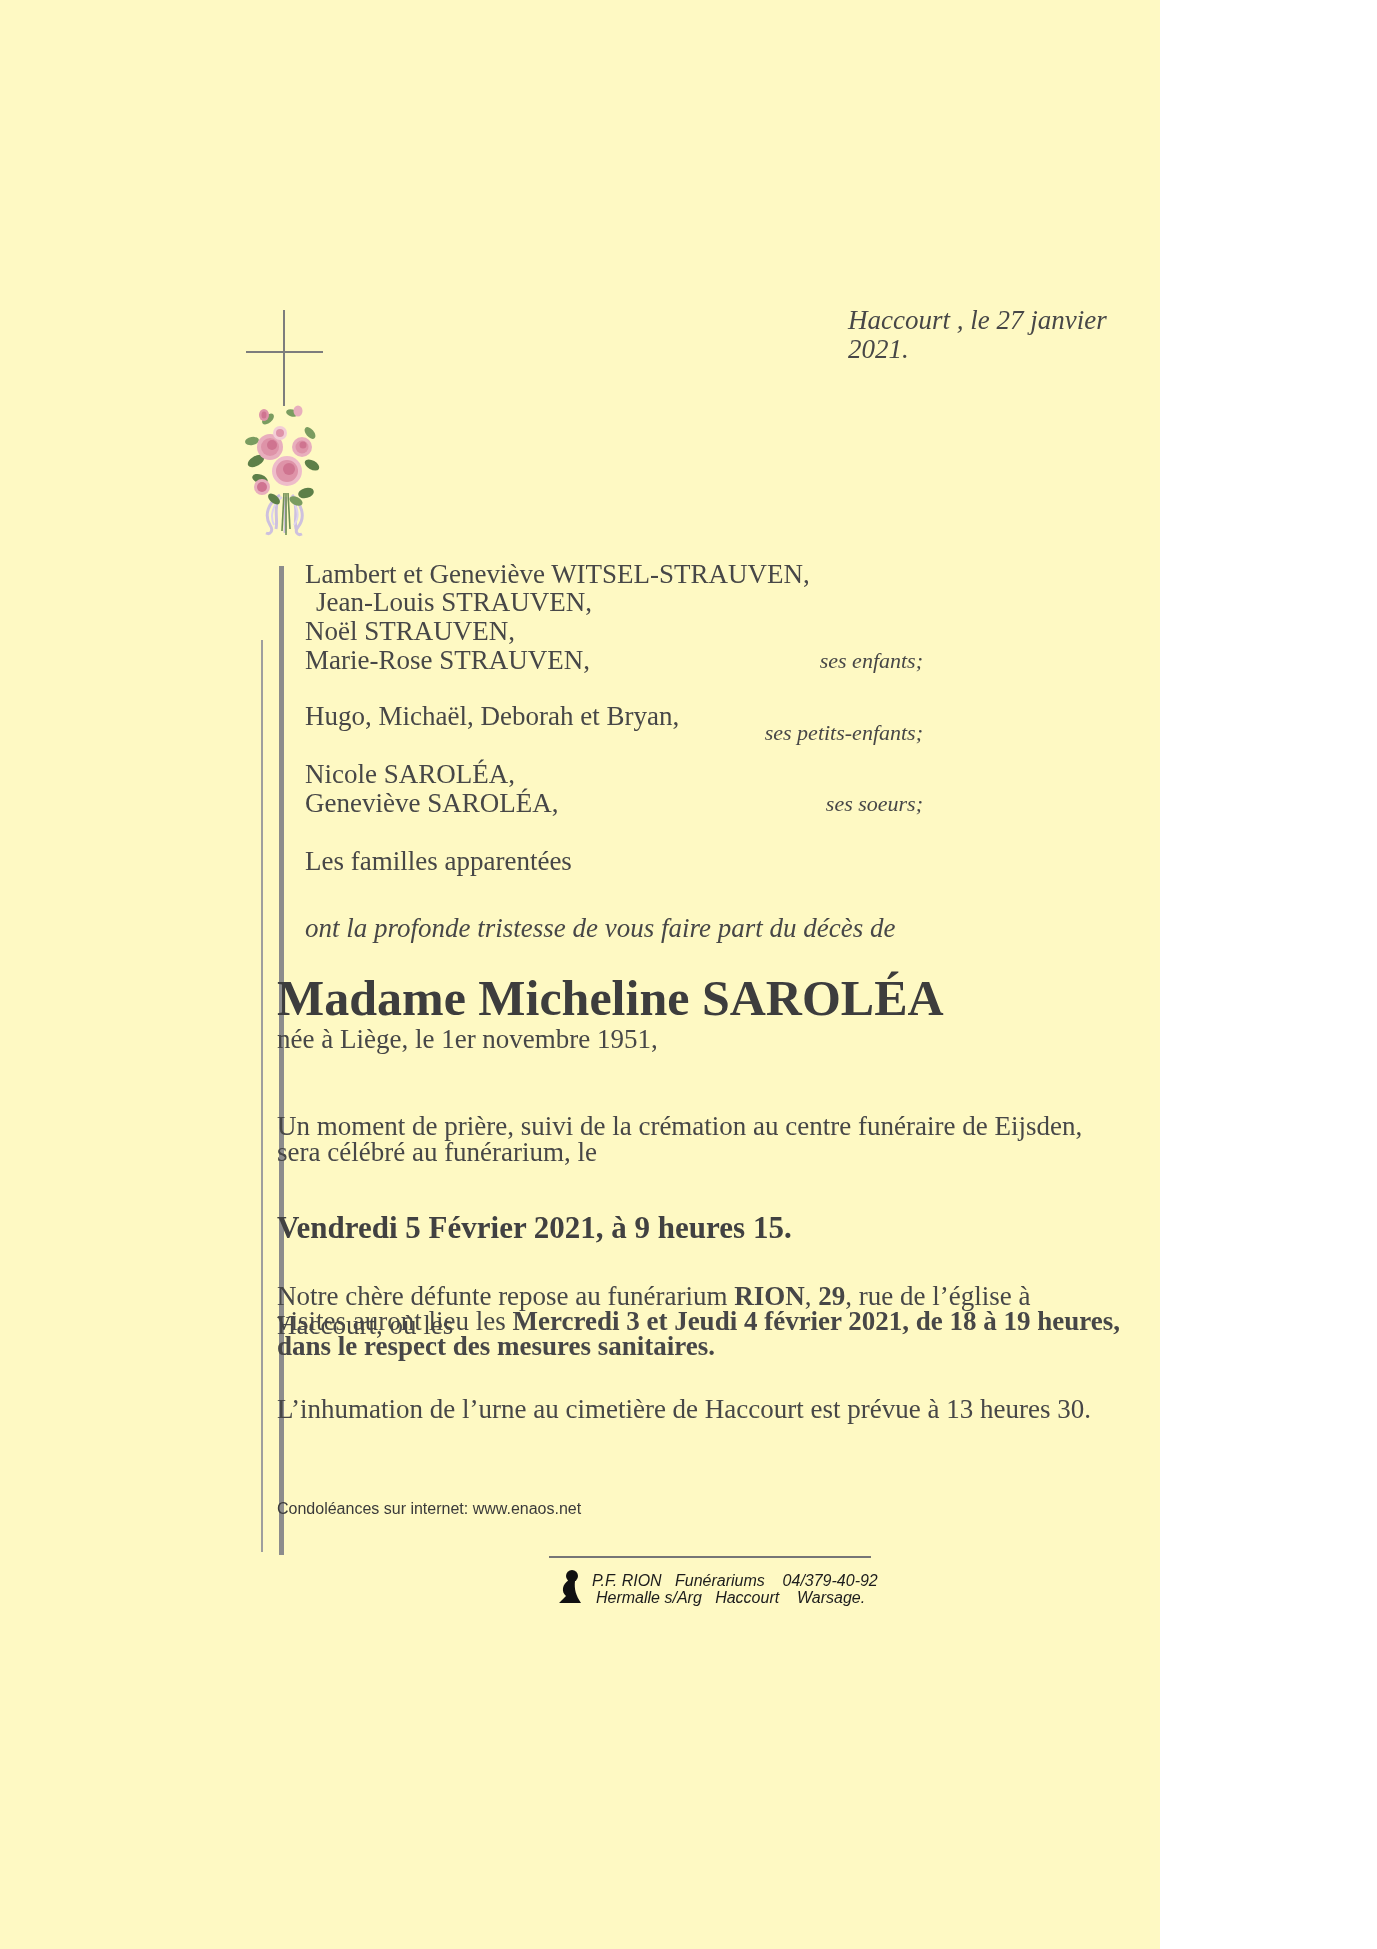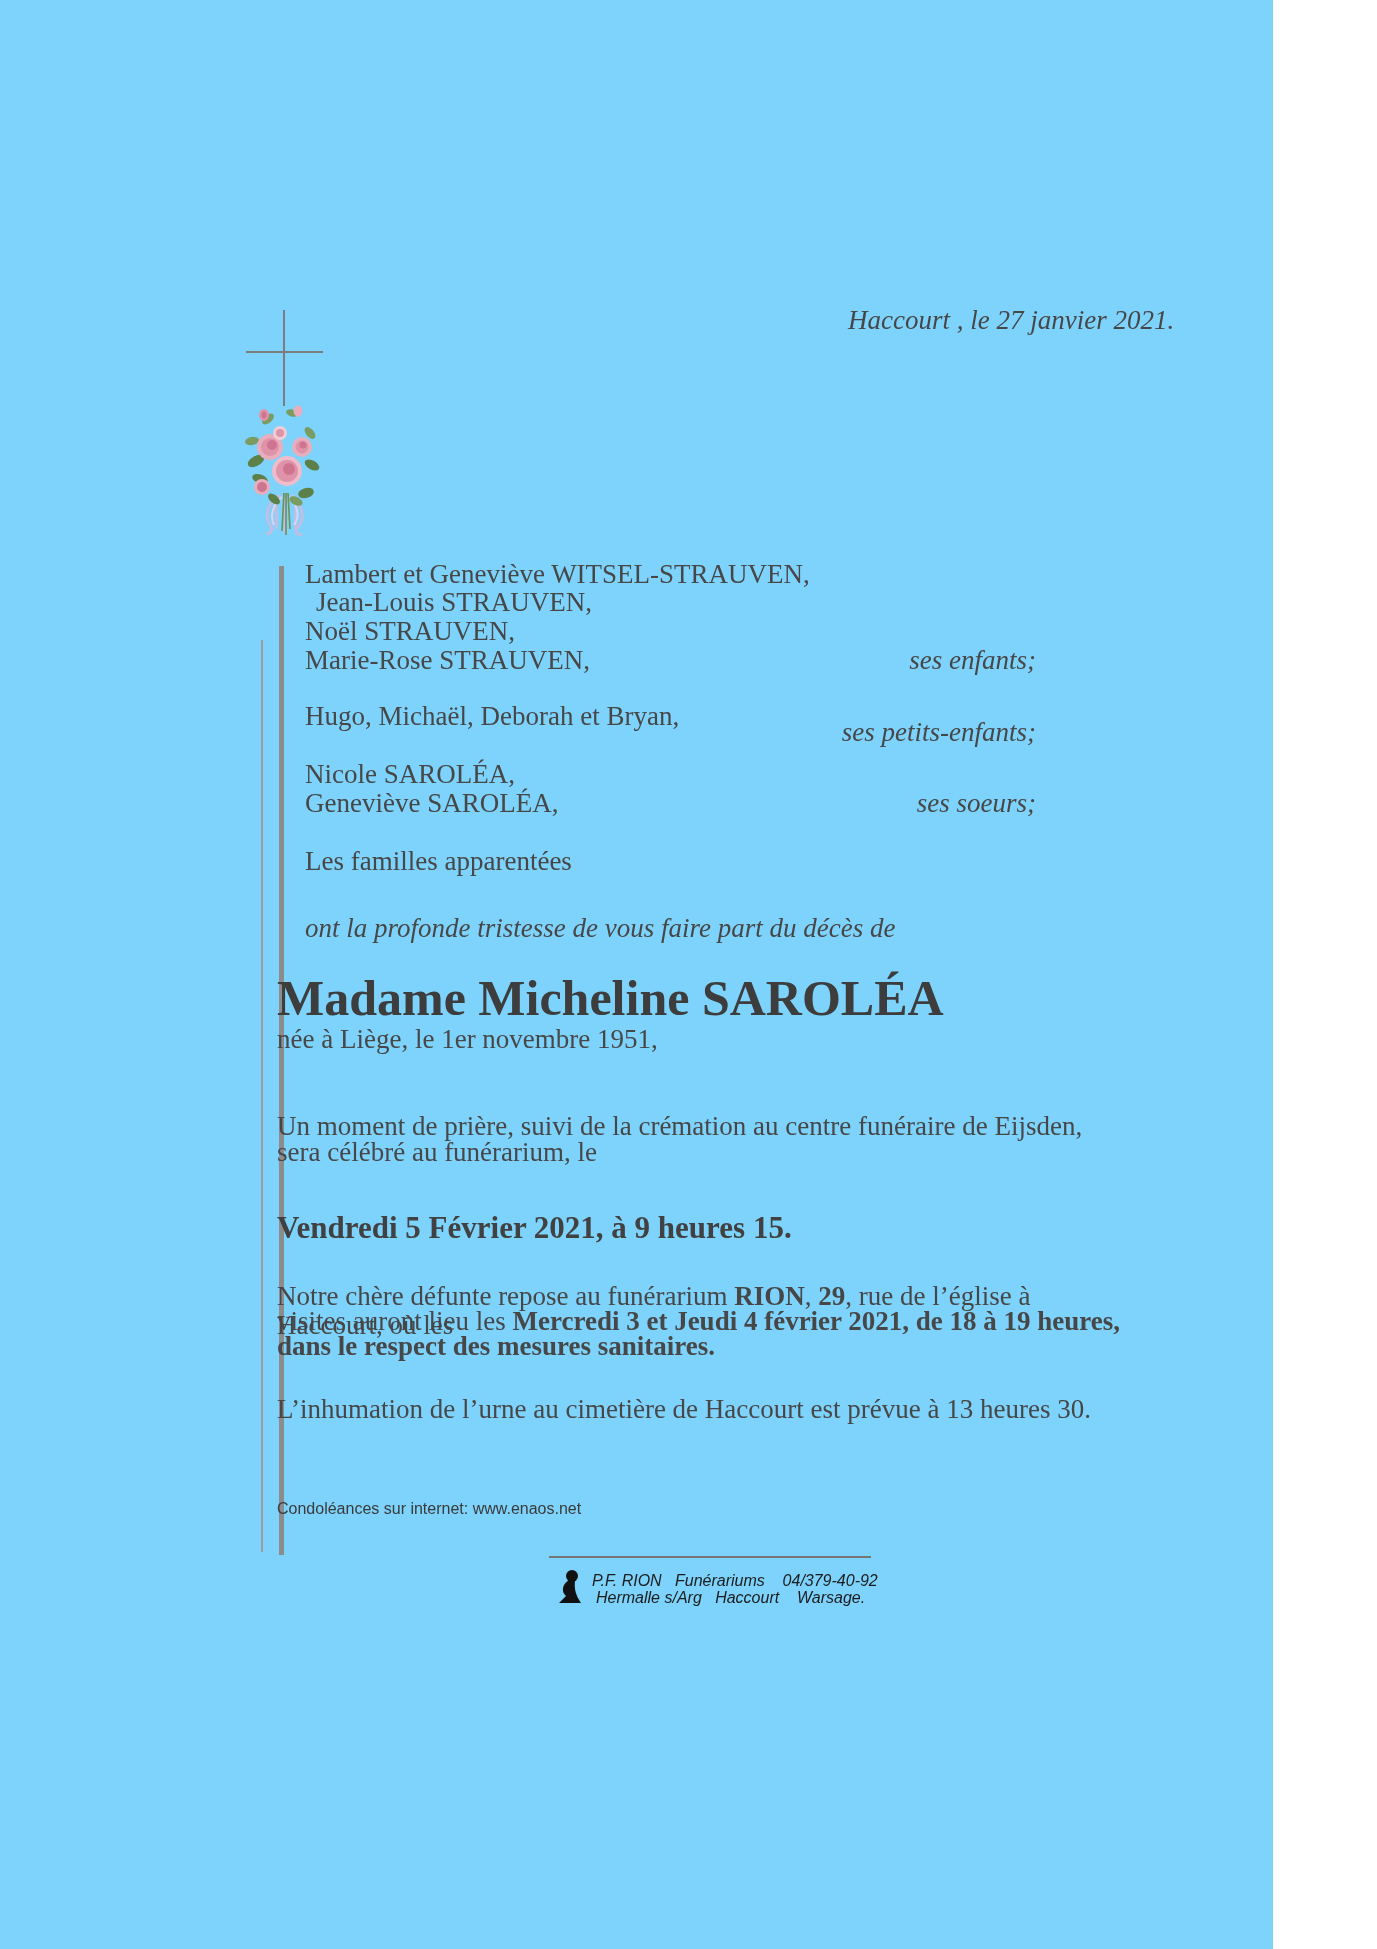--- a/index.html
+++ b/index.html
@@ -1,28 +1,28 @@
 <!DOCTYPE html>
 <html><head>
 <meta charset="utf-8">
 <style>
   html,body{margin:0;padding:0;background:#ffffff;}
   .page{
     position:relative;
-    width:1273px;height:1949px;
-    background:#7dd3fc;
+    width:1160px;height:1949px;
+    background:#fef9c3;
     overflow:hidden;
     font-family:"Liberation Serif", serif;
     color:#474747;
   }
   .abs{position:absolute;}
   .serif{font-family:"Liberation Serif", serif;font-size:27px;line-height:29px;color:#474747;}
   .italic{font-style:italic;}
   .dateline{font-style:italic;font-size:27px;}
-  .rightlabel{font-style:italic;font-size:27px;text-align:left;}
+  .rightlabel{font-style:italic;font-size:22px;text-align:left;}
   .centercol{left:277px;width:865px;}
   .deceased-name{font-weight:bold;font-size:50px;line-height:52px;color:#3d3d3d;}
   .ceremony-dt{font-weight:bold;font-size:31px;line-height:33px;color:#414141;}
   .b{font-weight:bold;}
   .condolences{font-family:"Liberation Sans", sans-serif;font-size:16px;color:#3a3a3a;}
   .rule-v{background:#8c8c8c;}
   .rule-v.thin{background:#9e9e9e;}
   .footer-rule{background:#767676;}
   .footer-text{
     font-family:"Liberation Sans", sans-serif;

